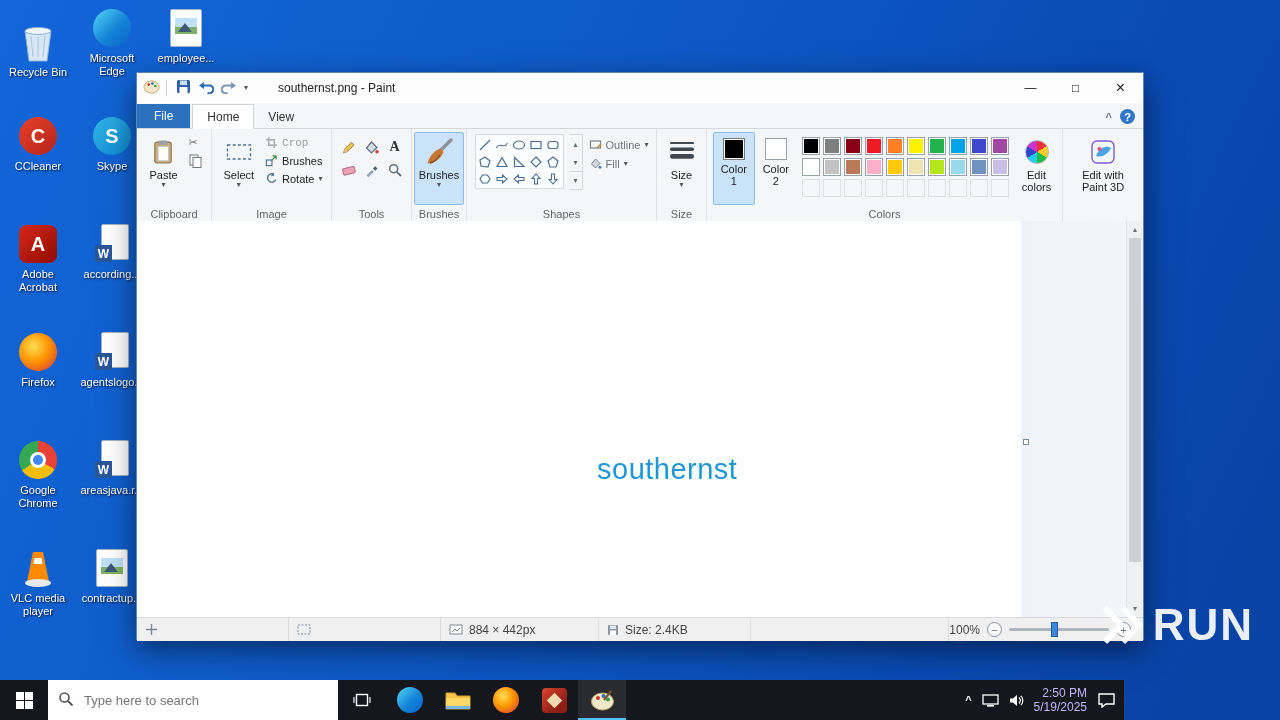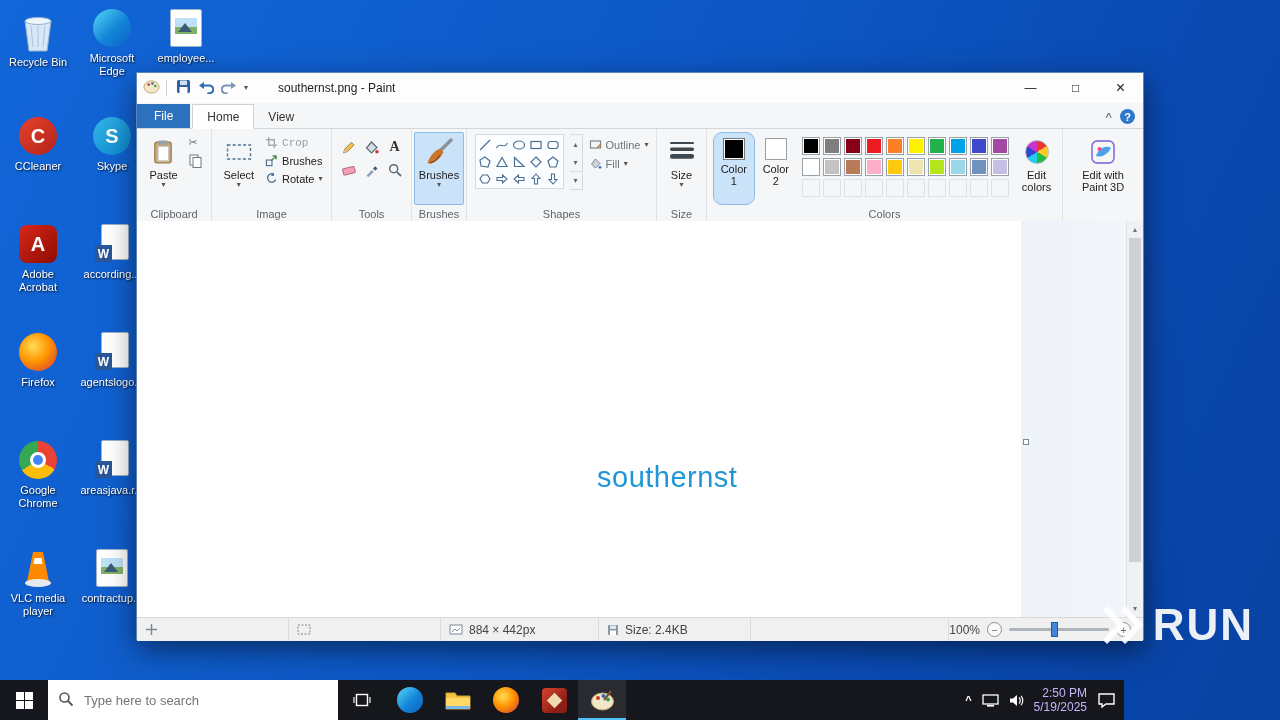--- a/index.html
+++ b/index.html
@@ -65,31 +65,31 @@
     background:#fcfdfe; border:1px solid #d6dade; padding:1px; align-self:flex-start; }
   .shape-cell { display:flex; align-items:center; justify-content:center; }
   .shape-scroll { display:flex; flex-direction:column; border:1px solid #d6dade; border-left:none; align-self:flex-start; }
   .shape-scroll div { width:12px; height:18px; font-size:8px; color:#5f6a75; display:flex; align-items:center; justify-content:center; }
   .sf-col { display:flex; flex-direction:column; gap:6px; padding-top:4px; }
   .ofbtn { display:flex; align-items:center; gap:4px; font-size:11px; color:#6b7480; }
 
   .swgrid { display:grid; grid-template-columns:repeat(10,21px); grid-auto-rows:21px; align-content:start; padding-top:5px; margin:0 5px; }
   .sw { width:18px; height:18px; border:1px solid #9aa1a8; box-shadow:inset 0 0 0 1px #fff; }
   .sw-empty { width:18px; height:18px; border:1px solid #dde1e6; }
-  .colorbtn { width:42px;border-radius:9px; }
+  .colorbtn { width:42px; }
   .colorbtn .bicon { height:28px; }
   .c1sw { width:22px; height:22px; background:#000; border:1px solid #777; box-shadow:inset 0 0 0 1px #fff; }
   .c2sw { width:22px; height:22px; background:#fff; border:1px solid #9aa1a8; }
   .wheel { width:24px; height:24px; border-radius:50%; border:1px solid #b5bac0;
     background:conic-gradient(#e33 0 16%,#fc2 16% 33%,#2b4 33% 50%,#2ce 50% 66%,#34c 66% 83%,#c3c 83% 100%); }
 
   .canvas-area { position:relative; height:396px; overflow:hidden;
     background:linear-gradient(90deg,#c9d3e1 0%,#d8e0eb 35%,#eaf0f7 75%,#f2f6fb 100%); }
   .pcanvas { position:absolute; left:0; top:0; width:884px; height:442px; background:#fff; }
-  .canvas-text { position:absolute; left:460px; top:240px; font-size:29px; letter-spacing:.5px; }
+  .canvas-text { position:absolute; left:460px; top:232px; font-size:29px; letter-spacing:.5px; }
   .chandle { position:absolute; left:886px; top:218px; width:6px; height:6px; background:#fff; border:1px solid #7a8aa0; }
   .vscroll { position:absolute; right:0; top:0; width:17px; height:396px; background:#f0f1f3; border-left:1px solid #dfe2e6;
     display:flex; flex-direction:column; }
   .sarr { height:17px; display:flex; align-items:center; justify-content:center; font-size:8px; color:#6f7377; }
   .sthumb { margin:0 2px; height:324px; background:#cdd0d5; border-radius:1px; }
 
   .pstatus { height:24px; background:#f0f0f0; border-top:1px solid #d9d9d9; display:flex; align-items:center; font-size:12px; color:#444; }
   .ssec { height:100%; display:flex; align-items:center; gap:6px; padding-left:8px; border-right:1px solid #dcdcdc; }
   .zoomsec { margin-left:auto; display:flex; align-items:center; gap:7px; padding-right:12px; border-left:1px solid #dcdcdc; height:100%; }
   .zbtn { width:15px; height:15px; border-radius:50%; border:1px solid #8a9099; color:#6a7078; font-size:11px;
@@ -111,21 +111,21 @@
 
   
   .wm { position:absolute; right:26px; top:600px; display:flex; align-items:center; gap:8px; z-index:30;
     color:rgba(255,255,255,.92); font-size:44px; font-weight:bold; letter-spacing:2px; pointer-events:none; }
 </style>
 </head>
 <body>
 
 <div class="screen">
 
-  <div class="dicon" style="left:2px;top:10px">
+  <div class="dicon" style="left:2px;top:20px">
     <div class="dicon-img">
       <svg width="40" height="42" viewBox="0 0 40 42">
           <path d="M7 10 L11 40 L29 40 L33 10 Z" fill="#d7e7f6" stroke="#8fb2d4"></path>
           <ellipse cx="20" cy="10" rx="13" ry="3.5" fill="#eef5fc" stroke="#8fb2d4"></ellipse>
           <path d="M13 15 L15 36 M20 15 L20 36 M27 15 L25 36" stroke="#a9c4dd" fill="none"></path>
         </svg>
     </div>
     <div class="dicon-label">Recycle Bin</div>
   </div>
 

